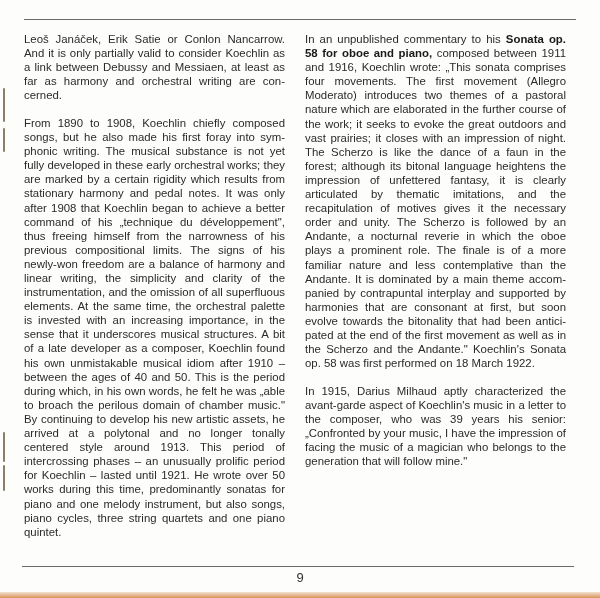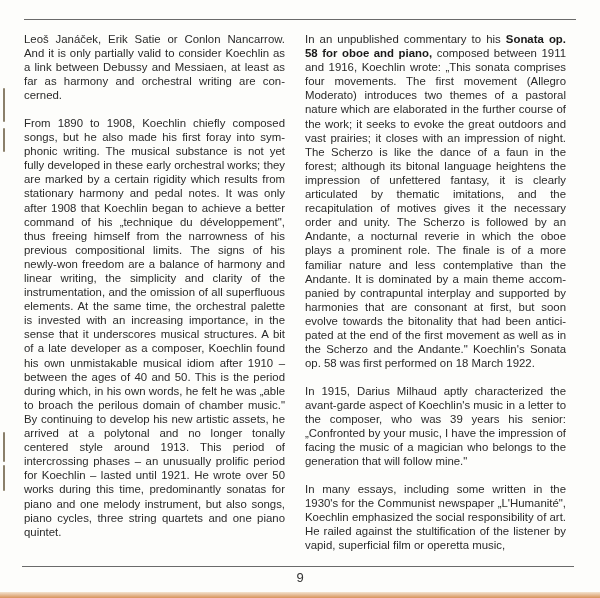--- a/index.html
+++ b/index.html
@@ -49,19 +49,18 @@
   <div class="margin-mark" style="top:465px;height:26px;"></div>
 
   <div class="col left">
     <p>Leoš Janáček, Erik Satie or Conlon Nancarrow. And it is only partially valid to consider Koechlin as a link between Debussy and Messiaen, at least as far as harmony and orchestral writing are con­cerned.</p>
     <p>From 1890 to 1908, Koechlin chiefly composed songs, but he also made his first foray into sym­phonic writing. The musical substance is not yet fully developed in these early orchestral works; they are marked by a certain rigidity which results from stationary harmony and pedal notes. It was only after 1908 that Koechlin began to achieve a better command of his „technique du développe­ment", thus freeing himself from the narrowness of his previous compositional limits. The signs of his newly-won freedom are a balance of harmony and linear writing, the simplicity and clarity of the instrumentation, and the omission of all superflu­ous elements. At the same time, the orchestral palette is invested with an increasing importance, in the sense that it underscores musical struc­tures. A bit of a late developer as a composer, Koechlin found his own unmistakable musical idiom after 1910 – between the ages of 40 and 50. This is the period during which, in his own words, he felt he was „able to broach the perilous domain of chamber music." By continuing to develop his new artistic assets, he arrived at a polytonal and no longer tonally centered style around 1913. This period of intercrossing phases – an unusually pro­lific period for Koechlin – lasted until 1921. He wrote over 50 works during this time, predomi­nantly sonatas for piano and one melody instru­ment, but also songs, piano cycles, three string quartets and one piano quintet.</p>
   </div>
 
   <div class="col right">
     <p><span>In an unpublished commentary to his </span><b>Sonata op. 58 for oboe and piano,</b><span> composed between 1911 and 1916, Koechlin wrote: „This sonata comprises four movements. The first movement (Allegro Moderato) introduces two themes of a pastoral nature which are elaborated in the further course of the work; it seeks to evoke the great out­doors and vast prairies; it closes with an impres­sion of night. The Scherzo is like the dance of a faun in the forest; although its bitonal language heightens the impression of unfettered fantasy, it is clearly articulated by thematic imitations, and the recapitulation of motives gives it the neces­sary order and unity. The Scherzo is followed by an Andante, a nocturnal reverie in which the oboe plays a prominent role. The finale is of a more familiar nature and less contemplative than the Andante. It is dominated by a main theme accom­panied by contrapuntal interplay and supported by harmonies that are consonant at first, but soon evolve towards the bitonality that had been antici­pated at the end of the first movement as well as in the Scherzo and the Andante." Koechlin's Sonata op. 58 was first performed on 18 March 1922.</span></p>
     <p>In 1915, Darius Milhaud aptly characterized the avant-garde aspect of Koechlin's music in a letter to the composer, who was 39 years his senior: „Confronted by your music, I have the impression of facing the music of a magician who belongs to the generation that will follow mine."</p>
-    <p>In many essays, including some written in the 1930's for the Communist newspaper „L'Huma­nité", Koechlin emphasized the social responsibi­lity of art. He railed against the stultification of the listener by vapid, superficial film or operetta music,</p>
   </div>
 
   <div class="rule bottom"></div>
   <div class="page-number">9</div>
   <div class="bottom-strip"></div>
 </div>
 
 </body></html>

